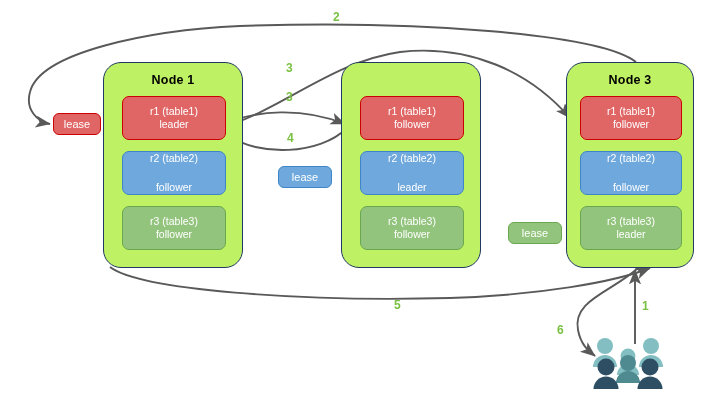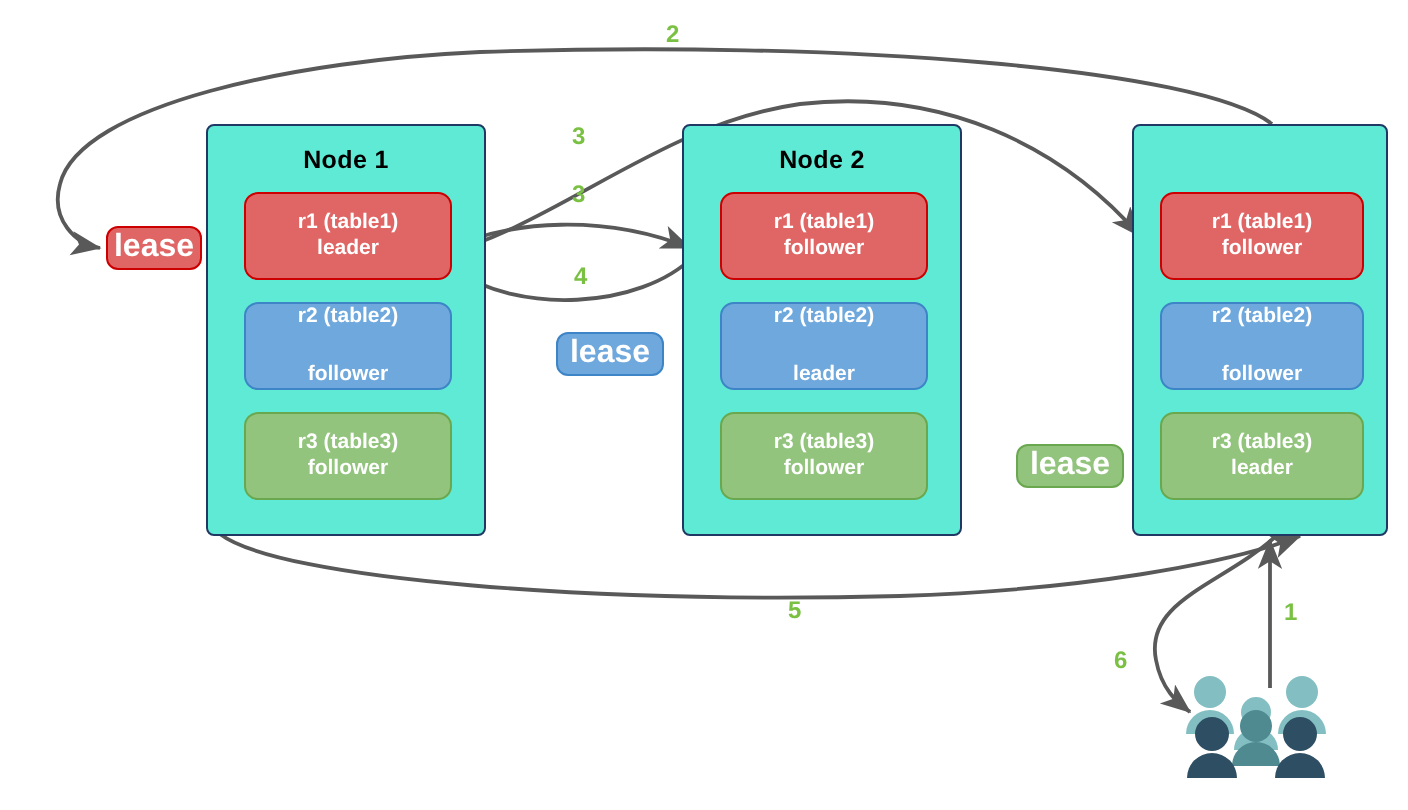--- a/index.html
+++ b/index.html
@@ -20,22 +20,22 @@
     left: 0;
     top: 0;
     width: 704px;
     height: 405px;
     pointer-events: none;
   }
   .node-box {
     position: absolute;
     box-sizing: border-box;
     border: 1.6px solid #1f3864;
-    border-radius: 4px;
-    background: #5eead4;
+    border-radius: 18px;
+    background: #bef264;
     padding-left: 44px;
   }
   .node-title {
     position: absolute;
     left: 0;
     right: 0;
     top: 10px;
     text-align: center;
     font-size: 12.5px;
     font-weight: bold;
@@ -47,37 +47,35 @@
     box-sizing: border-box;
     border-radius: 7px;
     display: flex;
     flex-direction: column;
     align-items: center;
     justify-content: center;
     color: #ffffff;
     font-size: 10.5px;
     line-height: 13px;
     text-align: center;
-    font-weight: bold;
   }
   .replica span { display: block; }
   .rep-red   { background: #e06666; border: 1.4px solid #cc0000; }
   .rep-blue  { background: #6fa8dc; border: 1.4px solid #3d85c6; justify-content: space-between; }
   .rep-green { background: #93c47d; border: 1.4px solid #6aa84f; justify-content: center; }
 
   .lease {
     position: absolute;
     box-sizing: border-box;
     border-radius: 6px;
     display: flex;
     align-items: center;
     justify-content: center;
     color: #ffffff;
-    font-size: 16px;
-    font-weight: bold;
+    font-size: 11px;
   }
   .lease-red   { background: #e06666; border: 1.4px solid #cc0000; }
   .lease-blue  { background: #6fa8dc; border: 1.4px solid #3d85c6; }
   .lease-green { background: #93c47d; border: 1.4px solid #6aa84f; }
 
   .step-label {
     position: absolute;
     font-size: 12px;
     font-weight: bold;
     color: #7ac143;
@@ -128,36 +126,36 @@
       <span>r2 (table2)</span>
       <span>follower</span>
     </div>
     <div class="replica rep-green" style="left:18px; top:143px; width:104px; height:44px;">
       <span>r3 (table3)</span>
       <span>follower</span>
     </div>
   </div>
 
   <div class="node-box" style="left:341px; top:62px; width:140px; height:206px;">
-    <div class="node-title">Node 2</div>
     <div class="replica rep-red" style="left:18px; top:33px; width:104px; height:44px;">
       <span>r1 (table1)</span>
       <span>follower</span>
     </div>
     <div class="replica rep-blue" style="left:18px; top:88px; width:104px; height:44px;">
       <span>r2 (table2)</span>
       <span>leader</span>
     </div>
     <div class="replica rep-green" style="left:18px; top:143px; width:104px; height:44px;">
       <span>r3 (table3)</span>
       <span>follower</span>
     </div>
   </div>
 
   <div class="node-box" style="left:566px; top:62px; width:128px; height:206px;">
+    <div class="node-title">Node 3</div>
     <div class="replica rep-red" style="left:13px; top:33px; width:102px; height:44px;">
       <span>r1 (table1)</span>
       <span>follower</span>
     </div>
     <div class="replica rep-blue" style="left:13px; top:88px; width:102px; height:44px;">
       <span>r2 (table2)</span>
       <span>follower</span>
     </div>
     <div class="replica rep-green" style="left:13px; top:143px; width:102px; height:44px;">
       <span>r3 (table3)</span>

